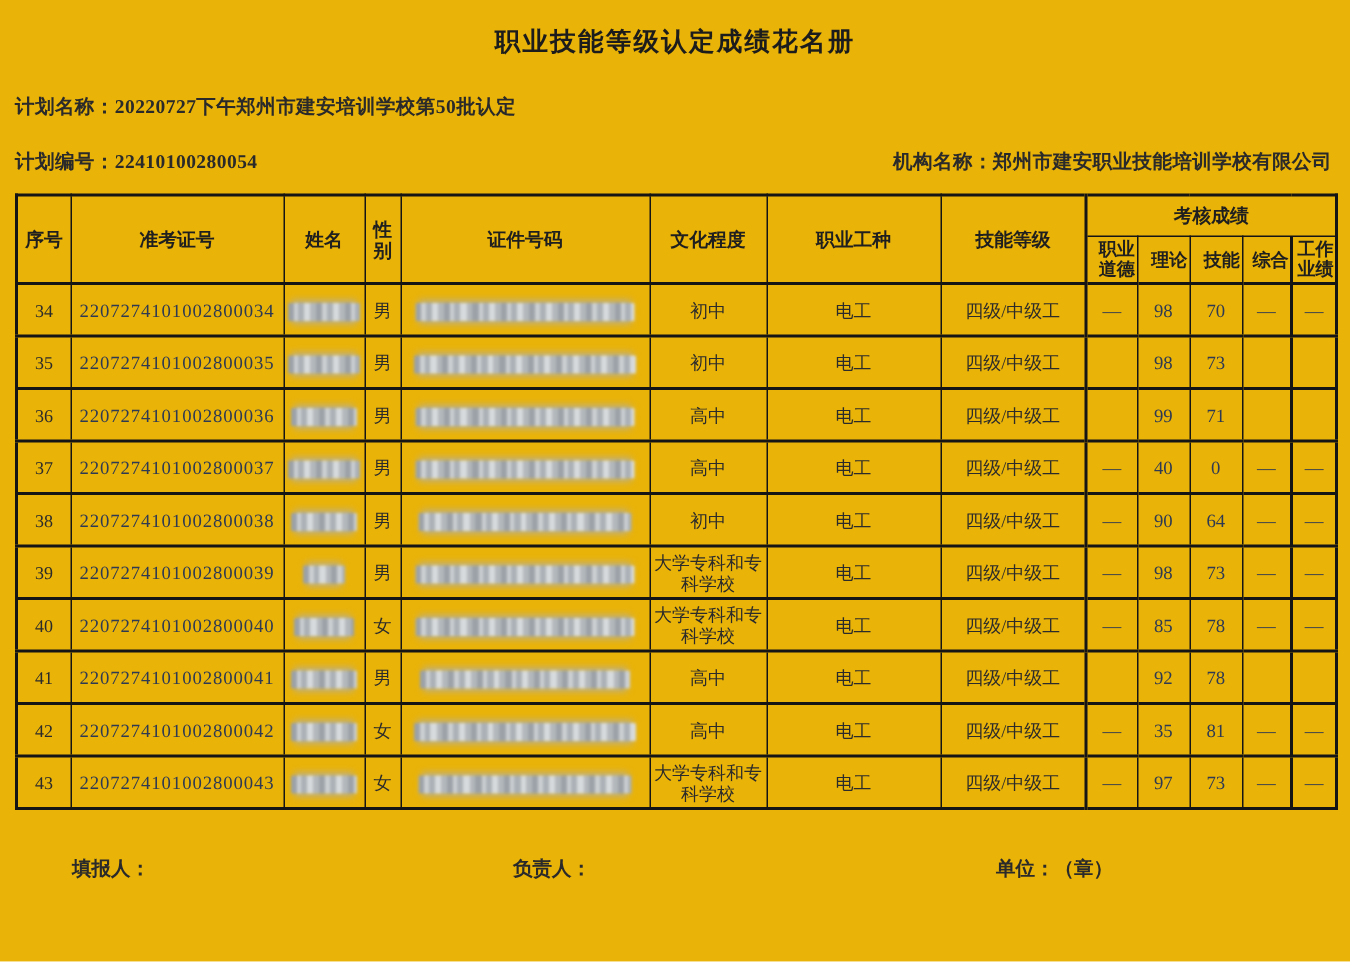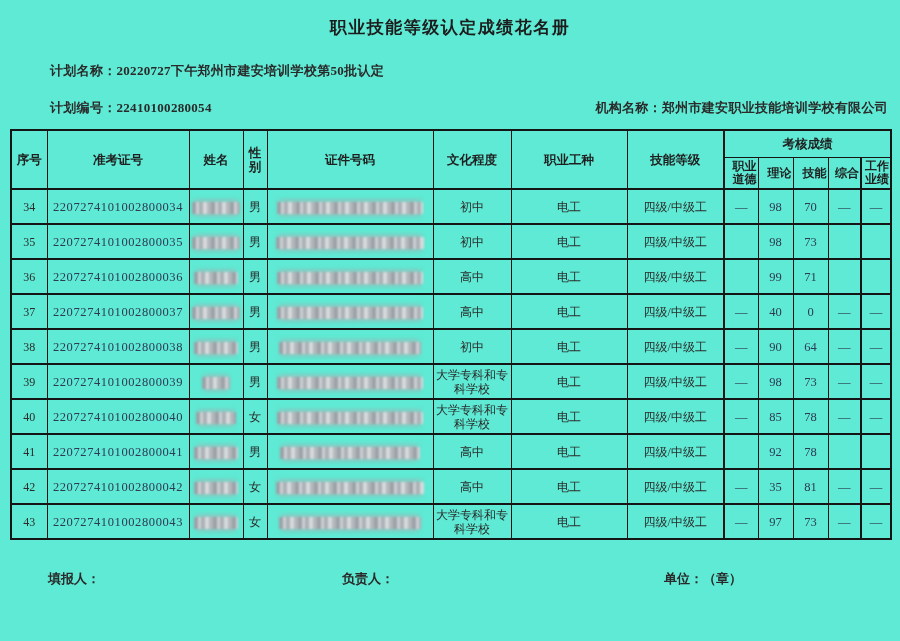--- a/index.html
+++ b/index.html
@@ -1,26 +1,26 @@
 <!DOCTYPE html>
 <html><head>
 <meta charset="utf-8">
 <style>
   html,body{margin:0;padding:0;background:#fff;}
   .page{
-    position:relative;width:900px;height:641px;background:#5eead4;overflow:hidden;
+    position:relative;width:900px;height:641px;background:#eab308;overflow:hidden;
     font-family:"Liberation Serif","DejaVu Serif",serif;color:#242424;
   }
   .doc-title{
     position:absolute;top:16px;left:0;right:0;margin:0;text-align:center;
     font-size:17px;font-weight:700;letter-spacing:1.5px;color:#1c1c1c;
   }
   .meta-line{
     position:absolute;left:10px;right:12px;display:flex;justify-content:space-between;
-    font-size:13px;font-weight:600;color:#2a2a2a;letter-spacing:0.3px;margin-left:40px;
+    font-size:13px;font-weight:600;color:#2a2a2a;letter-spacing:0.3px;
   }
   .meta-line.l1{top:62px;}
   .meta-line.l2{top:99px;}
   
   table.roster{
     position:absolute;top:129px;left:10px;width:880px;
     border-collapse:collapse;table-layout:fixed;
     border:2px solid #151515;
   }
   .roster th,.roster td{

